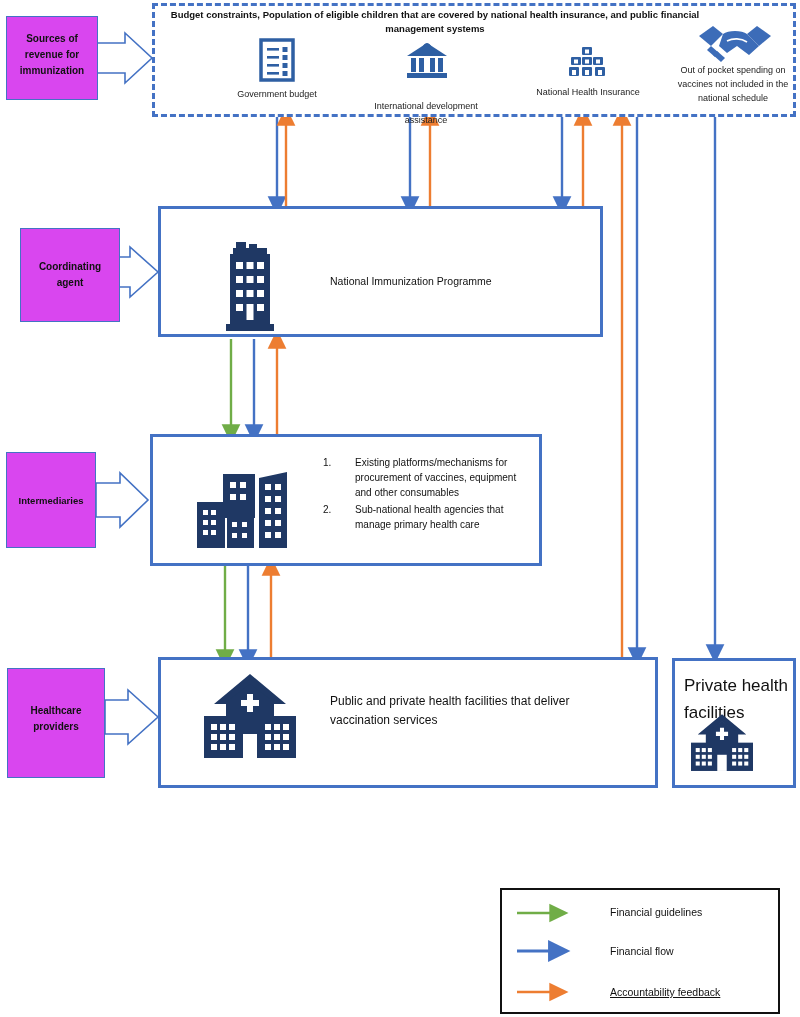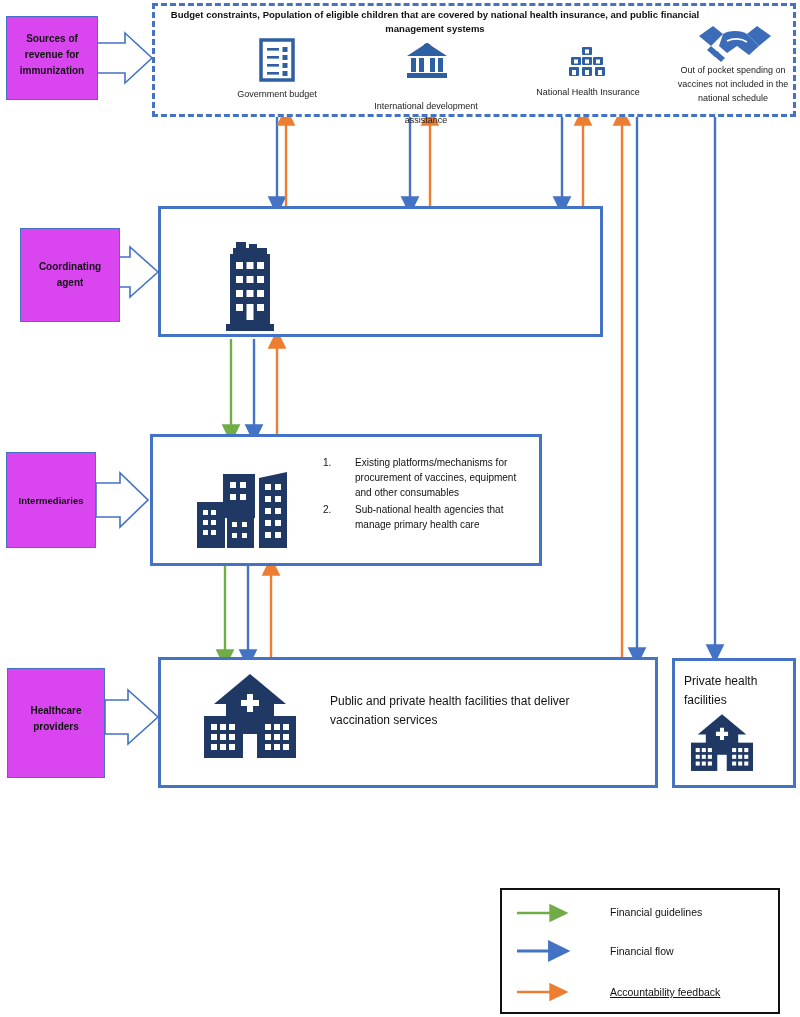--- a/index.html
+++ b/index.html
@@ -17,21 +17,21 @@
 
   
   .banner-text{position:absolute;text-align:center;font-size:9.5px;font-weight:bold;
                line-height:1.45;color:#111;}
   .src-label{position:absolute;text-align:center;font-size:9px;line-height:1.5;color:#222;}
   .src-label.multi{line-height:1.55;}
   .lbl{position:absolute;width:100%;text-align:center;font-size:10px;font-weight:bold;
        line-height:1.6;color:#111;}
   .box-title{position:absolute;font-size:10.5px;color:#111;line-height:1.6;}
   .body-text{position:absolute;font-size:12px;color:#111;line-height:1.55;}
-  .pvt-title{position:absolute;font-size:12px;color:#111;line-height:1.6;}
+  .pvt-title{position:absolute;font-size:17px;color:#111;line-height:1.6;}
   .legend-label{position:absolute;font-size:10.5px;color:#111;}
 
   .num-list{position:absolute;margin:0;padding:0;list-style:none;font-size:10px;line-height:1.5;color:#111;}
   .num-list li{display:flex;margin-bottom:2px;}
   .num-list .n{width:32px;flex:0 0 32px;}
   .num-list .t{flex:1;}
 
   .icon{position:absolute;}
   .icon svg{display:block;}
 </style>
@@ -199,20 +199,21 @@
         <rect x="14" y="50" width="7" height="7"></rect>
           <rect x="24.5" y="50" width="7" height="7"></rect>
           <rect x="35" y="50" width="7" height="7"></rect>
         <rect x="14" y="64" width="7" height="7"></rect>
           <rect x="24.5" y="64" width="7" height="16"></rect>
           <rect x="35" y="64" width="7" height="7"></rect>
       </g>
     </svg>
   </div>
 
+  <div class="box-title" style="left:330px;top:273px;width:250px;">National Immunization Programme</div>
 
   <div class="box main-box" style="left:150px;top:434px;width:392px;height:132px;"></div>
 
   <div class="icon" style="left:195px;top:470px;">
     <svg width="108" height="82" viewBox="0 0 108 82">
       <g fill="#1F3864">
         <rect x="28" y="4" width="32" height="44"></rect>
         <rect x="2" y="32" width="28" height="46"></rect>
         <rect x="32" y="44" width="27" height="34"></rect>
         <path d="M64 8 L92 2 L92 78 L64 78 Z"></path>

